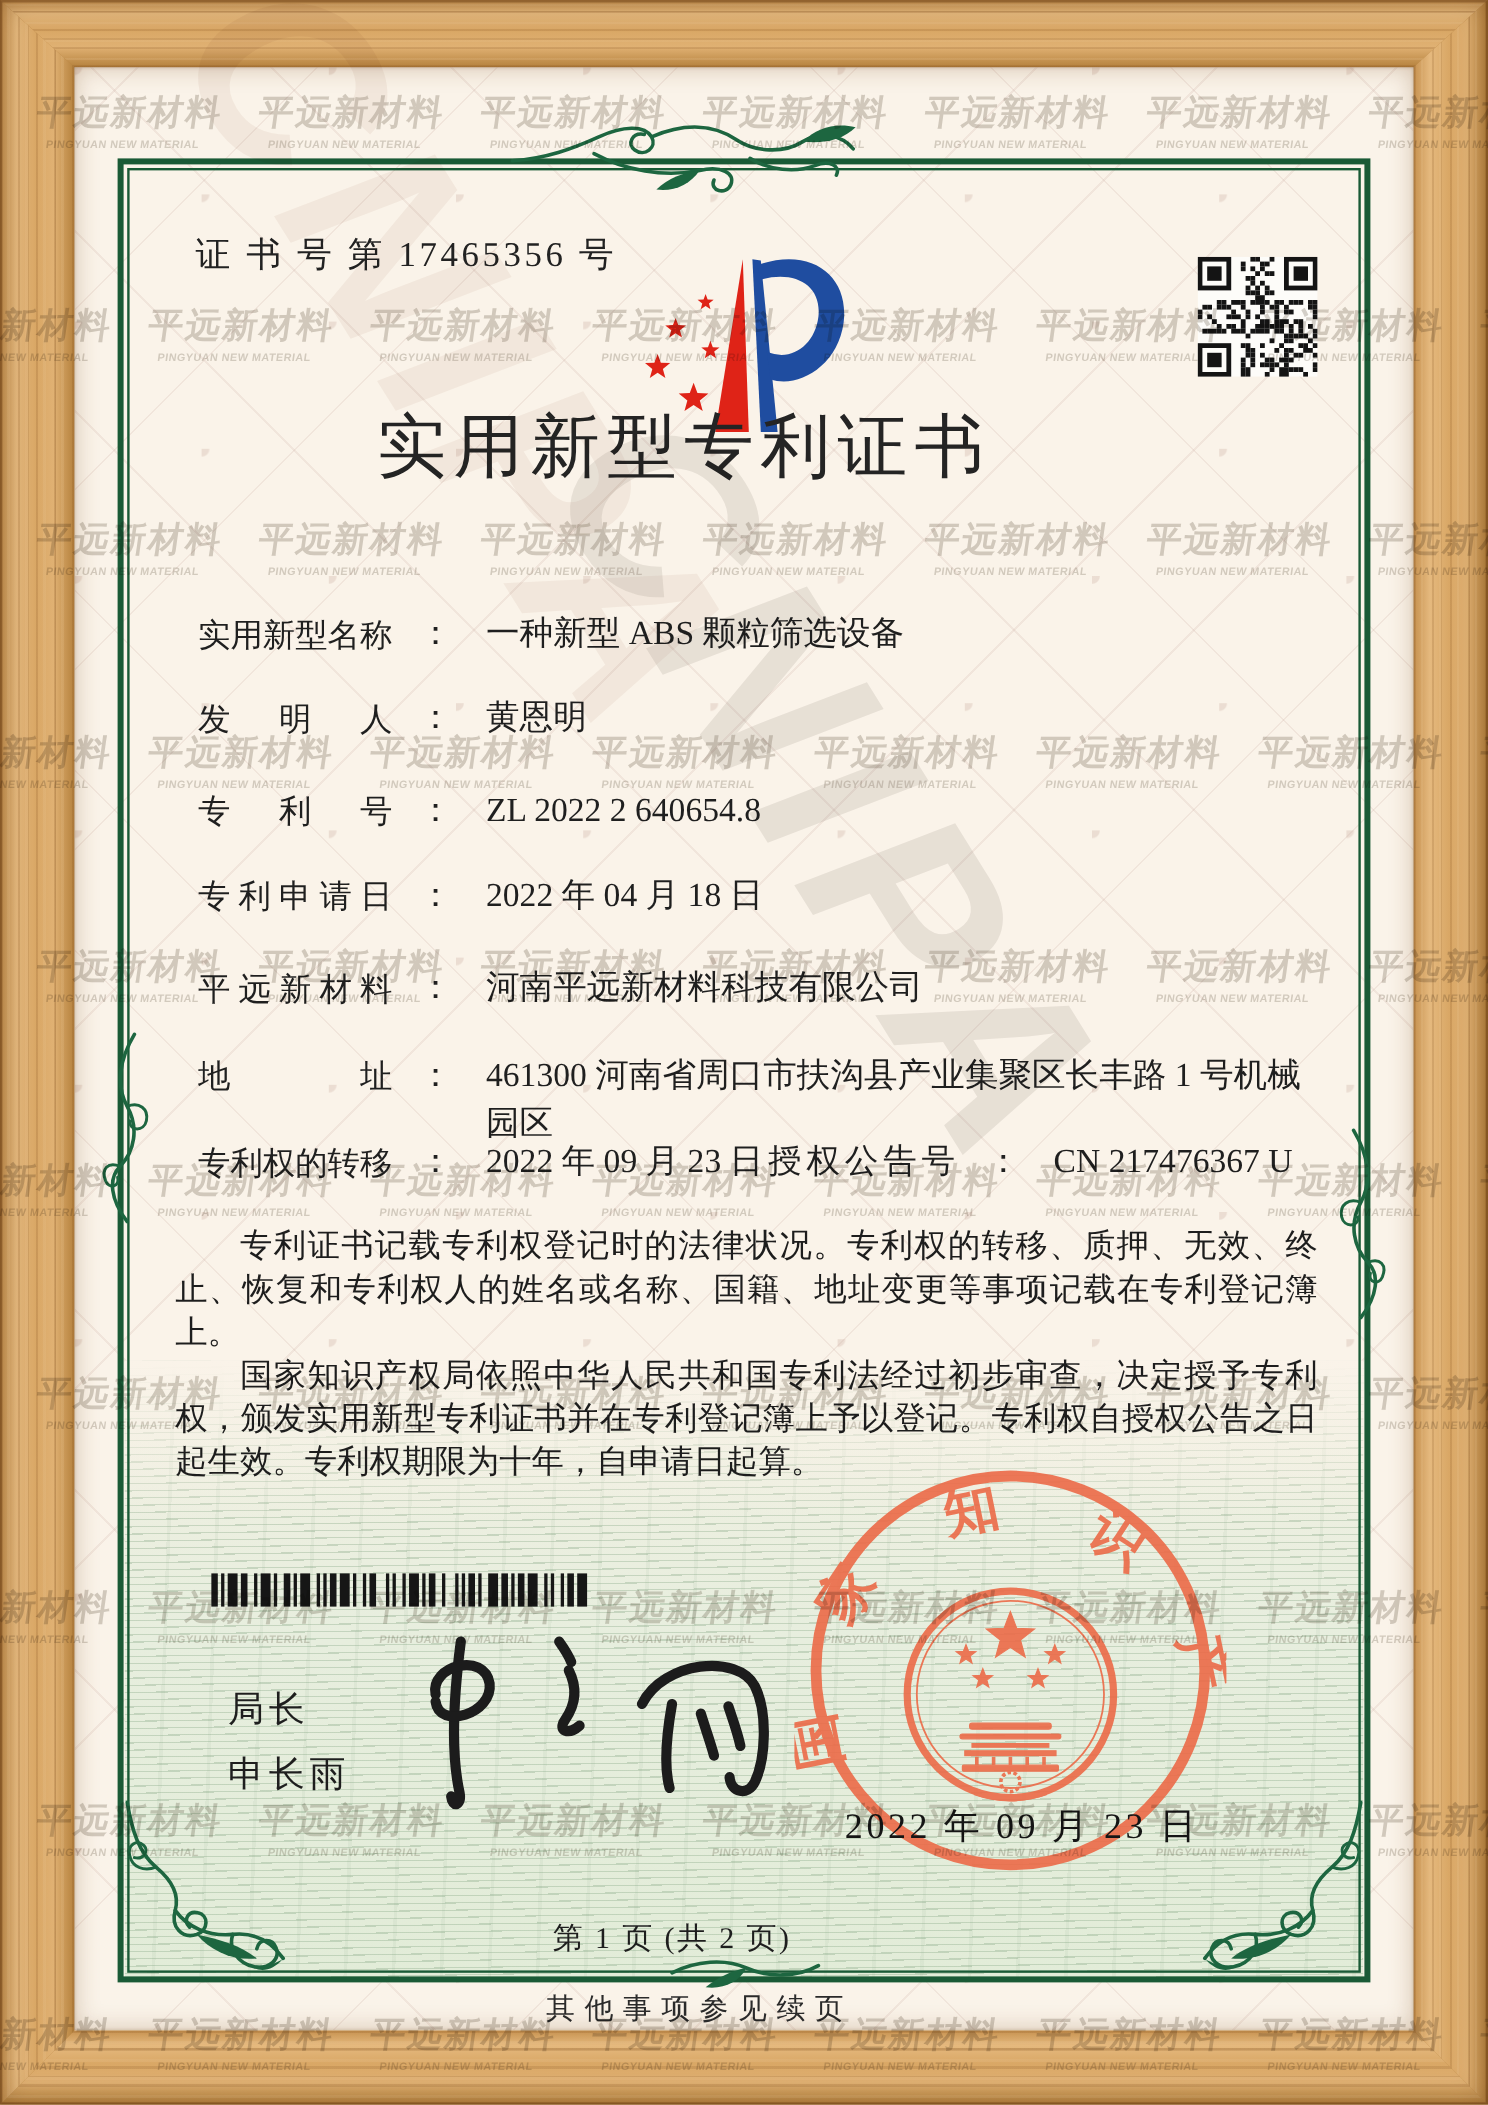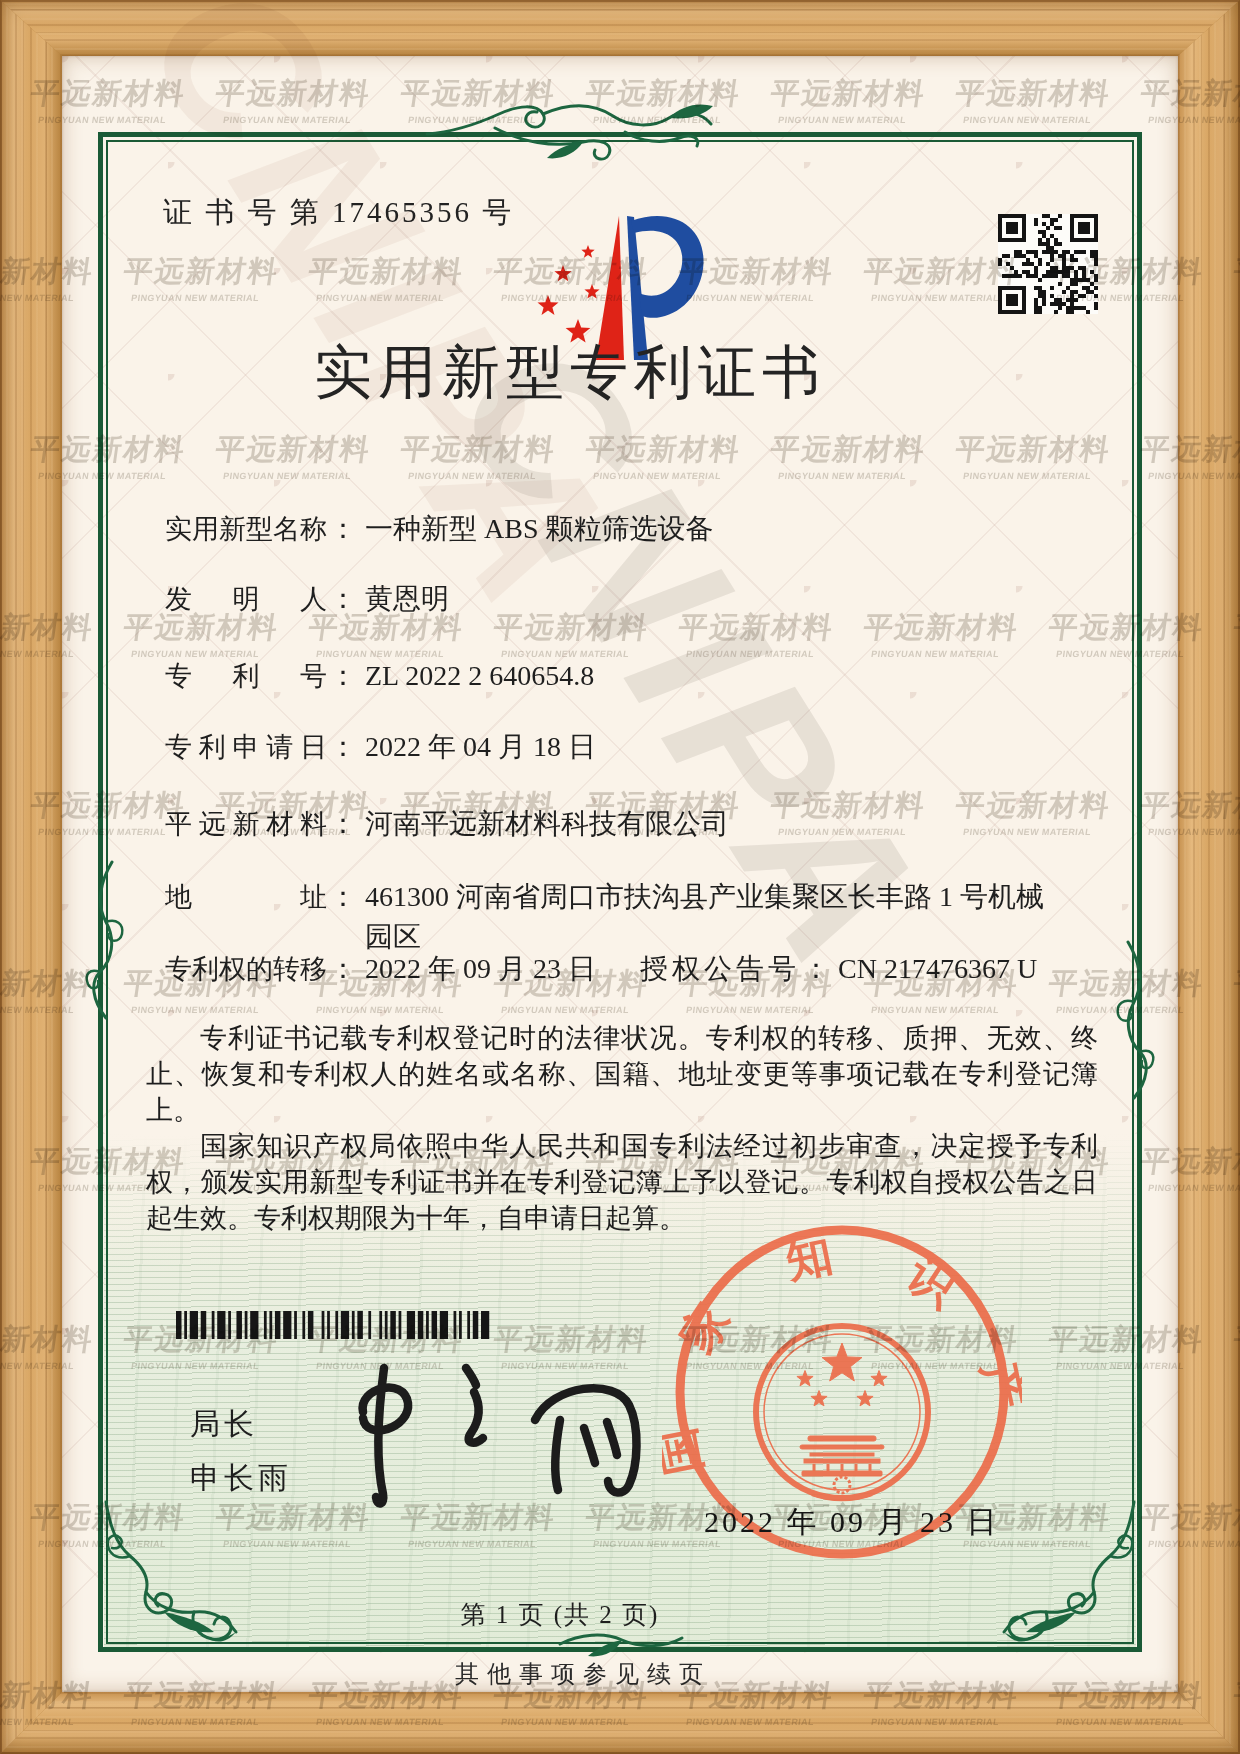--- a/index.html
+++ b/index.html
@@ -58,21 +58,21 @@
   .orn path.leaf{fill:#1d6640;stroke:none;}
 
   #cert-no{position:absolute;left:163px;top:193px;font-size:29px;letter-spacing:3px;color:#222;}
 
   #logo-svg{position:absolute;left:480px;top:185px;}
   #qr-svg{position:absolute;left:998px;top:214px;}
 
   #title{position:absolute;left:570px;top:334px;transform:translateX(-50%);
     font-size:58px;font-weight:normal;letter-spacing:6px;white-space:nowrap;color:#242424;}
 
-  .frow{position:absolute;left:165px;display:flex;align-items:flex-start;font-size:28px;line-height:40px;color:#1f1f1f;}
+  .frow{position:absolute;left:165px;display:flex;align-items:flex-start;font-size:28px;line-height:40px;color:#1f1f1f;gap:20px;}
   .flabel{display:inline-block;width:162px;font-size:27px;text-align:justify;text-align-last:justify;}
   .fcolon{margin-left:2px;}
   .fvalue{margin-left:8px;max-width:705px;}
   #grant-no-pair{left:640px;}
   #grant-no-pair .glabel{letter-spacing:4px;}
 
   #paras{position:absolute;left:146px;top:1020px;width:952px;font-size:27px;line-height:36px;text-align:justify;color:#1d1d1d;}
   #paras p{margin:0;text-indent:2em;}
 
   #barcode-svg{position:absolute;left:176px;top:1311px;}

